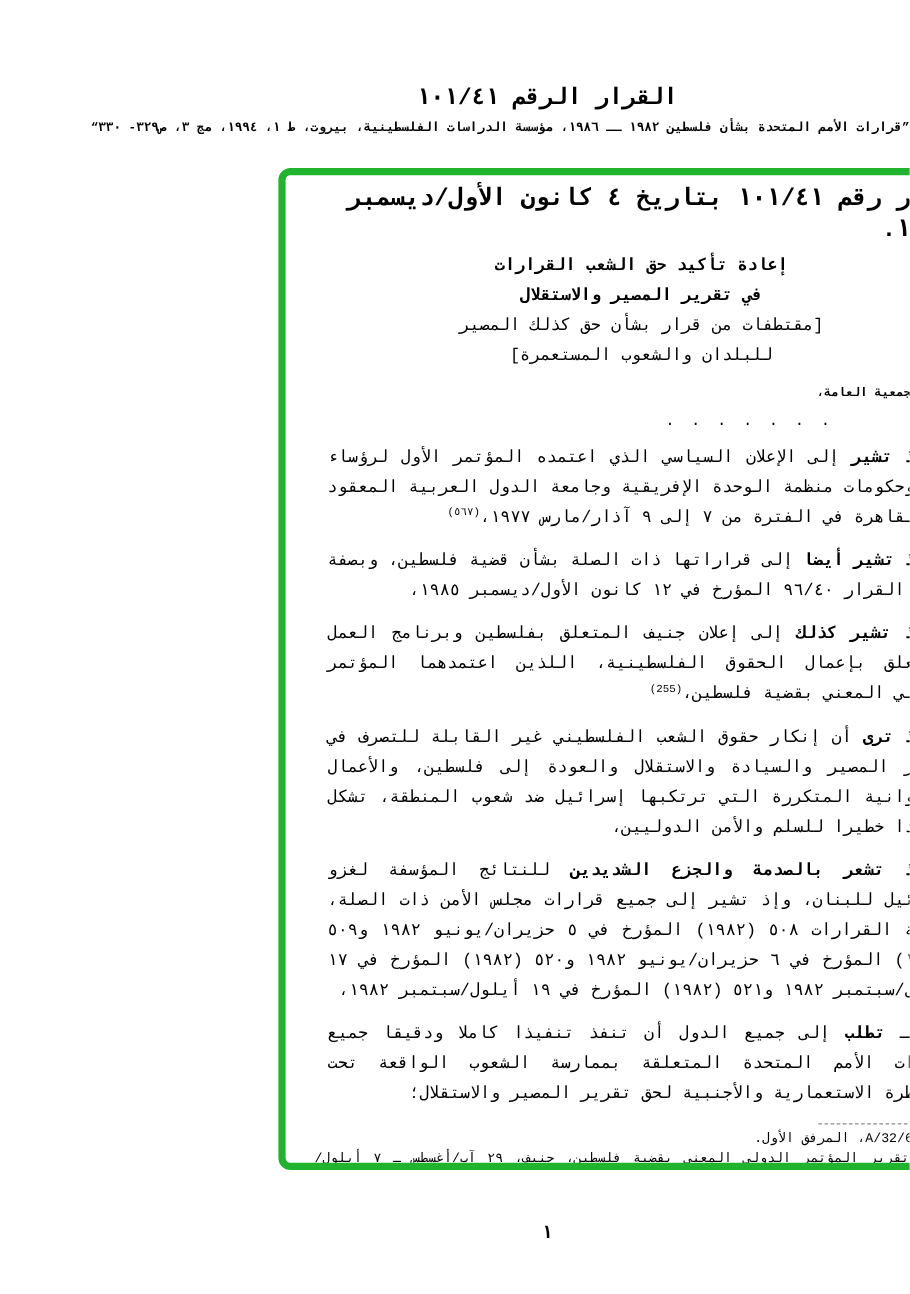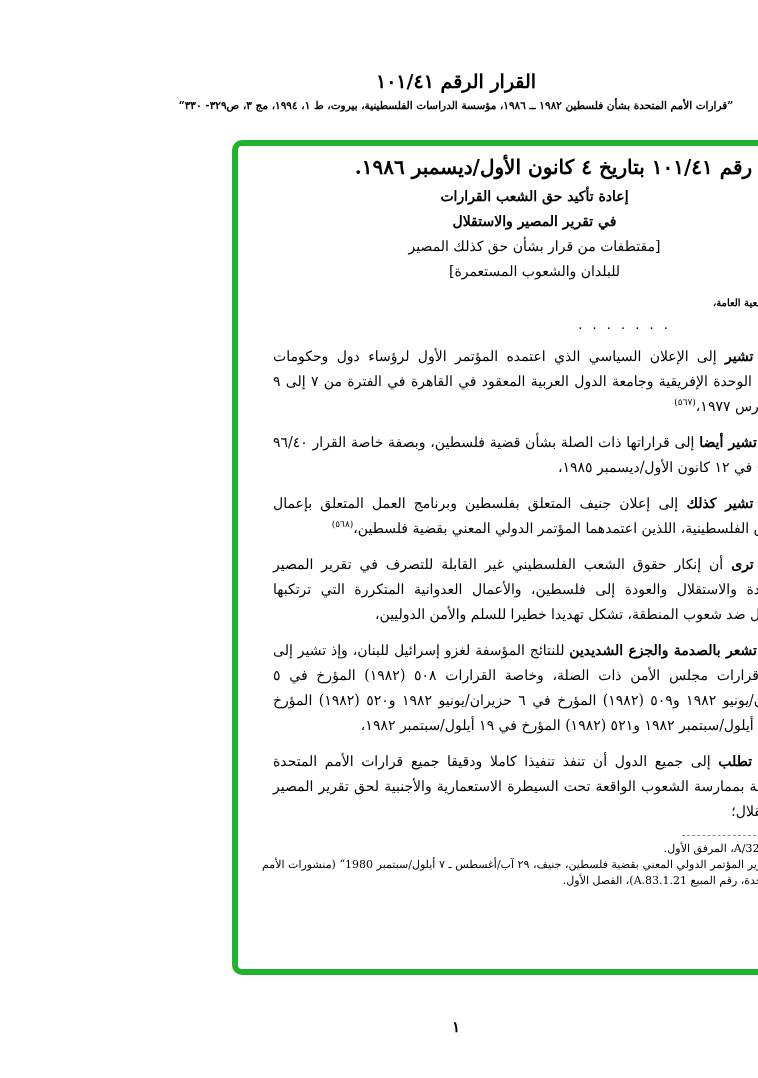--- a/index.html
+++ b/index.html
@@ -10,20 +10,21 @@
     background: #ffffff;
     overflow: hidden;
     font-family: "DejaVu Serif", "Liberation Serif", serif;
     color: #000;
   }
   .page {
     position: relative;
     width: 604px;
     height: 1078px;
     direction: rtl;
+    font-family: Liberation Mono, monospace;
   }
   .doc-header {
     padding-top: 70px;
     text-align: center;
   }
   .doc-title {
     font-size: 19px;
     font-weight: bold;
     letter-spacing: 0.5px;
   }
@@ -134,21 +135,21 @@
     <div class="res-excerpt">للبلدان والشعوب المستعمرة]</div>
 
     <div class="res-opening">إن الجمعية العامة،</div>
 
     <div class="res-dots">. . . . . . .</div>
 
     <p class="para"><span class="lead">وإذ تشير</span><span> إلى الإعلان السياسي الذي اعتمده المؤتمر الأول لرؤساء دول وحكومات منظمة الوحدة الإفريقية وجامعة الدول العربية المعقود في القاهرة في الفترة من ٧ إلى ٩ آذار/مارس ١٩٧٧،</span><sup class="fn-ref">(٥٦٧)</sup></p>
 
     <p class="para"><span class="lead">وإذ تشير أيضا</span><span> إلى قراراتها ذات الصلة بشأن قضية فلسطين، وبصفة خاصة القرار ٩٦/٤٠ المؤرخ في ١٢ كانون الأول/ديسمبر ١٩٨٥،</span></p>
 
-    <p class="para"><span class="lead">وإذ تشير كذلك</span><span> إلى إعلان جنيف المتعلق بفلسطين وبرنامج العمل المتعلق بإعمال الحقوق الفلسطينية، اللذين اعتمدهما المؤتمر الدولي المعني بقضية فلسطين،</span><sup class="fn-ref">(٥٦٨)</sup></p>
+    <p class="para"><span class="lead">وإذ تشير كذلك</span><span> إلى إعلان جنيف المتعلق بفلسطين وبرنامج العمل المتعلق بإعمال الحقوق الفلسطينية، اللذين اعتمدهما المؤتمر الدولي المعني بقضية فلسطين،</span><sup class="fn-ref">(255)</sup></p>
 
     <p class="para"><span class="lead">وإذ ترى</span><span> أن إنكار حقوق الشعب الفلسطيني غير القابلة للتصرف في تقرير المصير والسيادة والاستقلال والعودة إلى فلسطين، والأعمال العدوانية المتكررة التي ترتكبها إسرائيل ضد شعوب المنطقة، تشكل تهديدا خطيرا للسلم والأمن الدوليين،</span></p>
 
     <p class="para"><span class="lead">وإذ تشعر بالصدمة والجزع الشديدين</span><span> للنتائج المؤسفة لغزو إسرائيل للبنان، وإذ تشير إلى جميع قرارات مجلس الأمن ذات الصلة، وخاصة القرارات ٥٠٨ (١٩٨٢) المؤرخ في ٥ حزيران/يونيو ١٩٨٢ و٥٠٩ (١٩٨٢) المؤرخ في ٦ حزيران/يونيو ١٩٨٢ و٥٢٠ (١٩٨٢) المؤرخ في ١٧ أيلول/سبتمبر ١٩٨٢ و٥٢١ (١٩٨٢) المؤرخ في ١٩ أيلول/سبتمبر ١٩٨٢،</span></p>
 
     <p class="para"><span>١ ـ </span><span class="lead">تطلب</span><span> إلى جميع الدول أن تنفذ تنفيذا كاملا ودقيقا جميع قرارات الأمم المتحدة المتعلقة بممارسة الشعوب الواقعة تحت السيطرة الاستعمارية والأجنبية لحق تقرير المصير والاستقلال؛</span></p>
 
     <div class="fn-divider"></div>
 
     <div class="footnote">(٥٦٧) A/32/61، المرفق الأول.</div>

